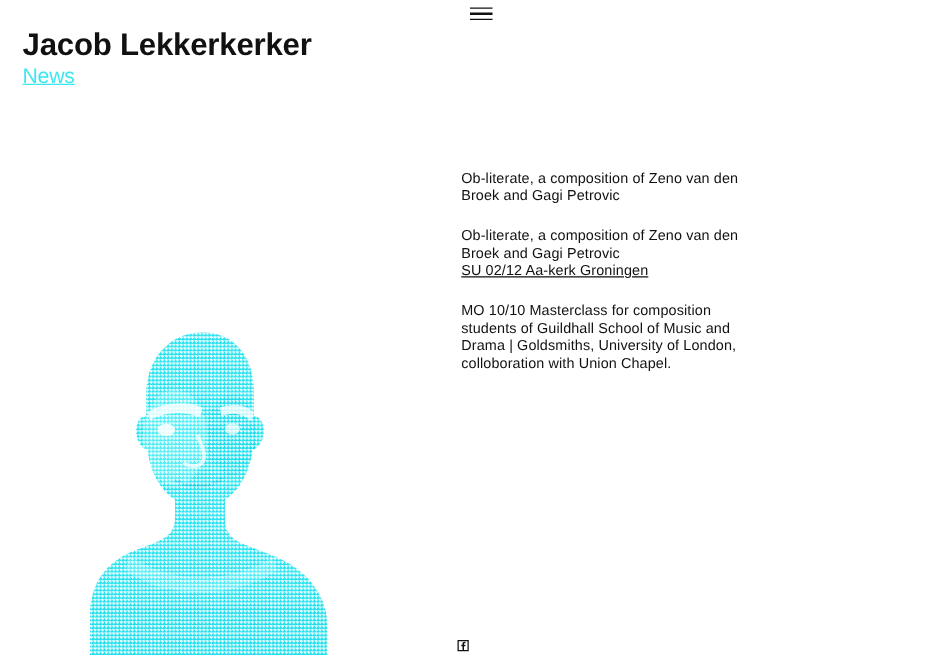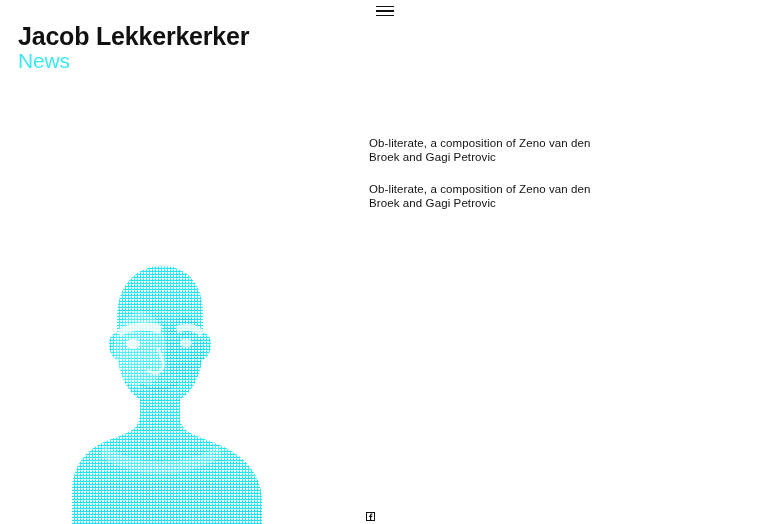--- a/index.html
+++ b/index.html
@@ -43,25 +43,26 @@
     font-size: 25px;
     line-height: 28px;
     letter-spacing: -0.2px;
     color: #111111;
     font-weight: 700;
   }
   .site-subtitle {
     position: absolute;
     top: 48px;
     left: 18px;
-    font-size: 21px;
+    font-size: 17px;
     line-height: 26px;
     letter-spacing: -0.2px;
     color: #3ee7f0;
     font-weight: 400;
+    text-decoration: underline;
   }
 
   
   .portrait {
     position: absolute;
     left: 0px;
     top: 230px;
     width: 325px;
     height: 294px;
     overflow: hidden;
@@ -188,23 +189,27 @@
 </div>
 
 <div class="news-column">
 
   <div class="news-item">
     <span class="body">Ob-literate, a composition of Zeno van den Broek and Gagi Petrovic</span>
   </div>
 
   <div class="news-item">
     <span class="body">Ob-literate, a composition of Zeno van den Broek and Gagi Petrovic</span>
+    <span class="venue-link">SU 02/12 Aa-kerk Groningen</span>
   </div>
 
 
+  <div class="news-item">
+    <span class="body">MO 10/10 Masterclass for composition students of Guildhall School of Music and Drama | Goldsmiths, University of London, colloboration with Union Chapel.</span>
+  </div>
 
 </div>
 
 <div class="facebook-icon">
   <svg width="5" height="7" viewBox="0 0 5 7">
     <path d="M3.2,7 L3.2,4 L4.2,4 L4.35,2.8 L3.2,2.8 L3.2,2.1 C3.2,1.75 3.3,1.55 3.8,1.55 L4.4,1.55 L4.4,0.45 C4.25,0.43 3.9,0.4 3.5,0.4 C2.6,0.4 2,0.95 2,1.95 L2,2.8 L1,2.8 L1,4 L2,4 L2,7 Z" fill="#111111"></path>
   </svg>
 </div>
 
 </body></html>

